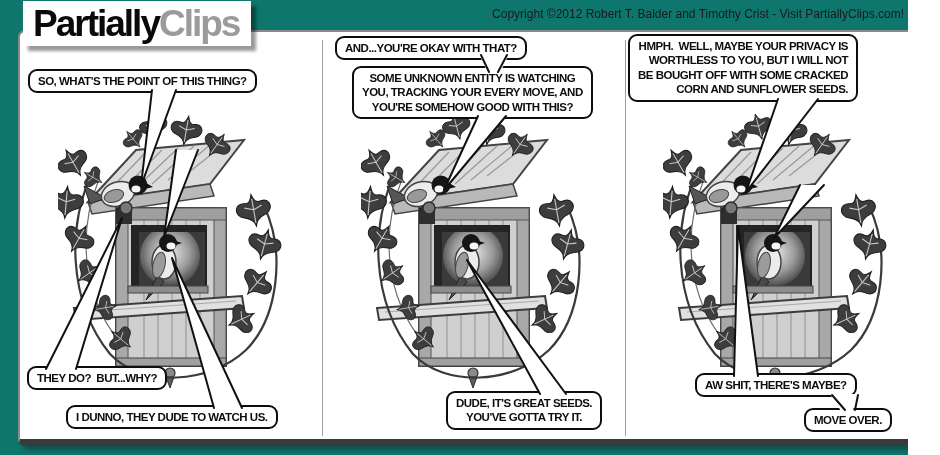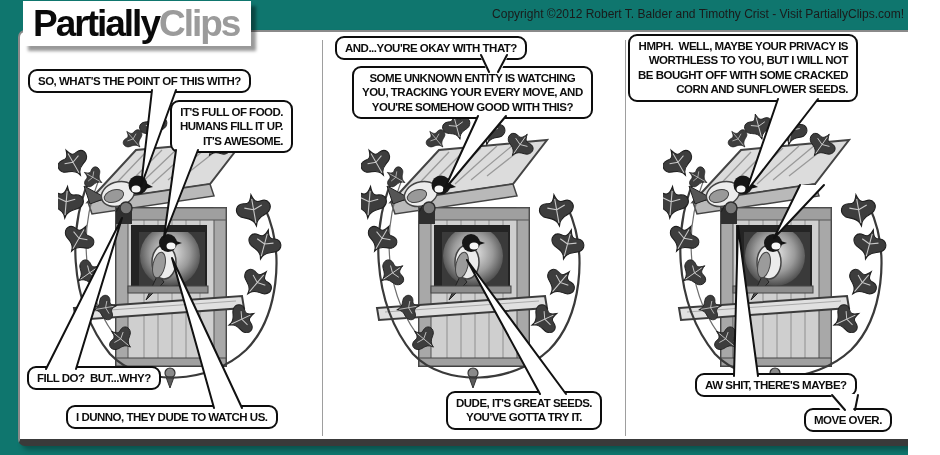--- a/index.html
+++ b/index.html
@@ -122,25 +122,22 @@
   <svg class="art" style="left:58px;top:112px">
       <use href="#birdhouse"></use>
     </svg>
   <svg class="art" style="left:361px;top:112px">
       <use href="#birdhouse"></use>
     </svg>
   <svg class="art" style="left:663px;top:112px">
       <use href="#birdhouse"></use>
     </svg>
 
-  <div class="bubble" style="left:28px;top:69px">SO, WHAT'S THE POINT OF THIS WITH?</div>
-  <div class="bubble left" style="left:170px;top:100px">IT'S FULL OF FOOD.
-HUMANS FILL IT UP.
-IT'S AWESOME.</div>
-  <div class="bubble" style="left:27px;top:366px">FILL DO?  BUT...WHY?</div>
+  <div class="bubble" style="left:28px;top:69px">SO, WHAT'S THE POINT OF THIS THING?</div>
+  <div class="bubble" style="left:27px;top:366px">THEY DO?  BUT...WHY?</div>
   <div class="bubble" style="left:66px;top:405px">I DUNNO, THEY DUDE TO WATCH US.</div>
 
   <div class="bubble" style="left:335px;top:36px">AND...YOU'RE OKAY WITH THAT?</div>
   <div class="bubble" style="left:352px;top:66px">SOME UNKNOWN ENTITY IS WATCHING
 YOU, TRACKING YOUR EVERY MOVE, AND
 YOU'RE SOMEHOW GOOD WITH THIS?</div>
   <div class="bubble" style="left:446px;top:391px">DUDE, IT'S GREAT SEEDS.
 YOU'VE GOTTA TRY IT.</div>
 
   <div class="bubble left" style="left:628px;top:34px">HMPH.  WELL, MAYBE YOUR PRIVACY IS

